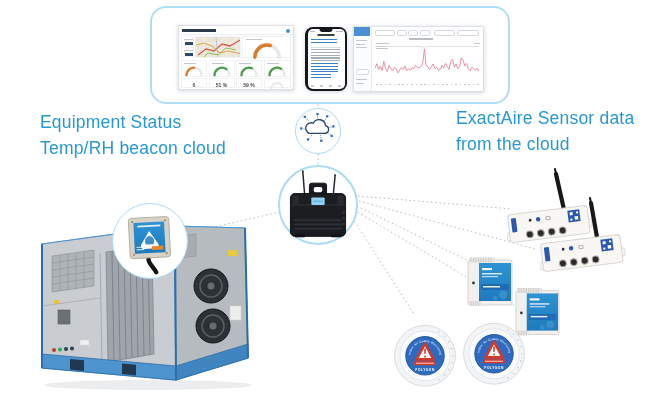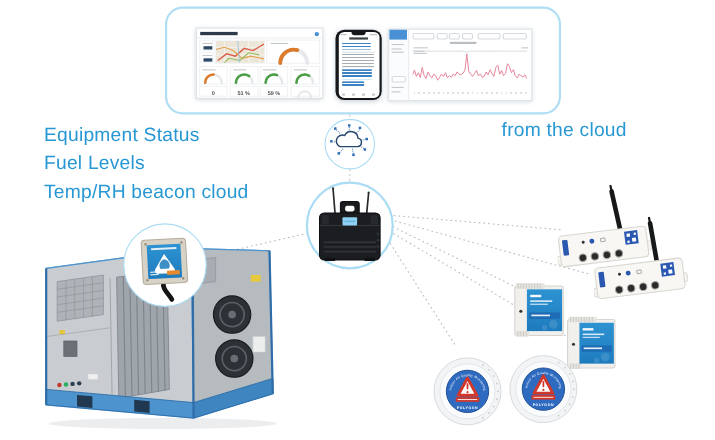--- a/index.html
+++ b/index.html
@@ -181,24 +181,24 @@
       <svg class="abs" width="104" height="40" viewBox="0 0 104 40" style="left:21px;top:15px;">
         <polyline fill="none" stroke-width="0.7" points="0.0,4.4 1.8,4.4 3.5,4.7 5.3,4.4 7.1,4.4 8.8,4.4 10.6,4.7 12.3,4.4 14.1,4.4 15.9,4.4 17.6,4.7 19.4,4.4 21.2,4.4 22.9,4.4 24.7,4.7 26.4,4.4 28.2,4.4 30.0,4.7 31.7,4.4 33.5,4.4 35.3,4.4 37.0,4.7 38.8,4.4 40.5,4.4 42.3,4.4 44.1,4.7 45.8,4.4 47.6,4.4 49.4,6.4 51.1,4.4 52.9,4.4 54.6,4.7 56.4,4.4 58.2,4.4 59.9,4.4 61.7,4.7 63.5,4.4 65.2,4.4 67.0,4.7 68.7,4.4 70.5,4.4 72.3,4.4 74.0,4.7 75.8,4.4 77.6,4.4 79.3,4.4 81.1,4.7 82.8,4.4 84.6,4.4 86.4,4.7 88.1,4.4 89.9,4.4 91.7,4.4 93.4,4.7 95.2,4.4 96.9,4.4 98.7,4.7 100.5,4.4 102.2,4.4 104.0,4.4" stroke="#cbd0d4"></polyline>
         <polyline fill="none" stroke-width="0.9" stroke-linejoin="round" points="0.0,26.1 1.8,21.7 3.5,27.5 5.3,24.1 7.1,28.5 8.8,19.3 10.6,26.8 12.3,29.5 14.1,23.4 15.9,26.8 17.6,28.8 19.4,25.4 21.2,26.8 22.9,30.9 24.7,28.2 26.4,25.4 28.2,27.5 30.0,24.1 31.7,28.8 33.5,26.8 35.3,28.2 37.0,25.4 38.8,26.8 40.5,23.4 42.3,25.4 44.1,25.8 45.8,24.8 47.6,22.0 49.4,7.1 51.1,22.7 52.9,25.4 54.6,27.5 56.4,24.8 58.2,22.0 59.9,26.8 61.7,25.4 63.5,28.2 65.2,27.5 67.0,23.4 68.7,26.1 70.5,21.4 72.3,24.8 74.0,27.5 75.8,19.3 77.6,17.3 79.3,25.4 81.1,22.0 82.8,26.8 84.6,24.8 86.4,15.9 88.1,18.3 89.9,24.1 91.7,21.4 93.4,26.8 95.2,28.8 96.9,25.4 98.7,26.8 100.5,28.2 102.2,26.1 104.0,29.5" stroke="#e8849a"></polyline>
       </svg>
       <div class="xdash" style="left:22px;top:57px;width:103px;"></div>
     </div>
   </div>
 
   <div class="abs cap cap-left z2">
     <div>Equipment Status</div>
-    <div>Fuel Levels</div>
     <div>Temp/RH beacon cloud</div>
   </div>
   <div class="abs cap cap-right z2">
+    <div>ExactAire Sensor data</div>
     <div>from the cloud</div>
   </div>
 
   <div class="abs bubble cloud-bubble z3">
     <svg width="43" height="43" viewBox="0 0 46 46">
       <g stroke="#4a7fb5" stroke-width="1" stroke-dasharray="1 1">
         <line x1="23" y1="12" x2="23" y2="7"></line>
           <line x1="30" y1="13" x2="33" y2="9.5"></line>
         <line x1="34" y1="20" x2="39" y2="19"></line>
           <line x1="33" y1="25" x2="37.5" y2="28"></line>

